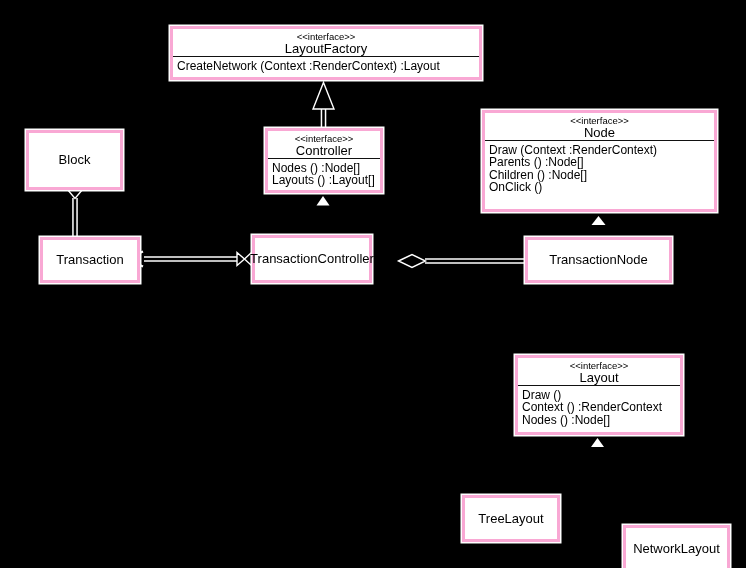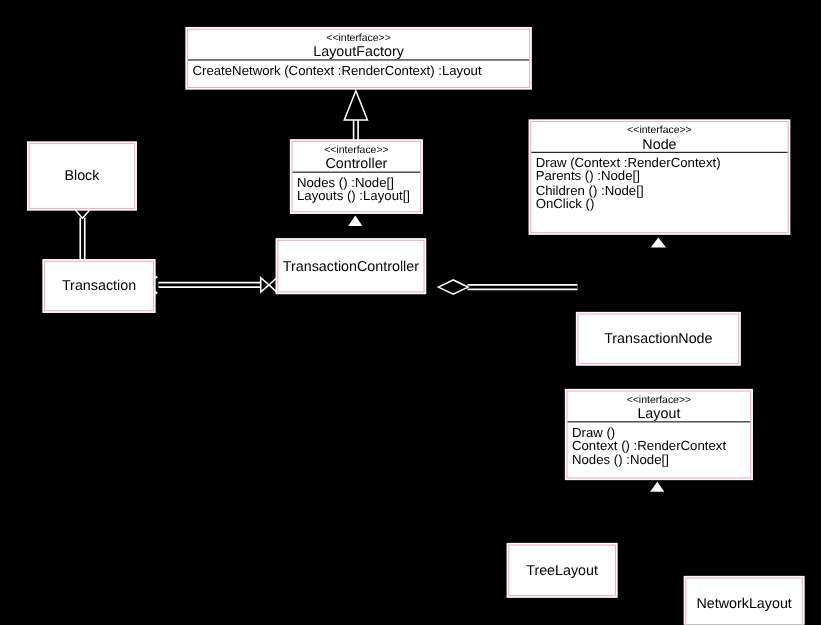--- a/index.html
+++ b/index.html
@@ -1,20 +1,20 @@
 <!DOCTYPE html>
 <html><head>
 <meta charset="utf-8">
 <style>
   html,body{margin:0;padding:0;background:#000;}
   body{width:746px;height:568px;position:relative;overflow:hidden;
        font-family:"Liberation Sans","DejaVu Sans",sans-serif;}
   #edges{position:absolute;left:0;top:0;width:746px;height:568px;}
   .uml-box{position:absolute;box-sizing:border-box;background:#fff;
-           border:1px solid #f9a8d4;box-shadow:0 0 0 1.5px #fff;color:#000;}
+           border:3px solid #f9a8d4;box-shadow:0 0 0 1.5px #fff;color:#000;}
   .hdr{border-bottom:1px solid #111;text-align:center;padding-top:2px;}
   .stereo{font-size:9.5px;line-height:11px;}
   .cname{font-size:13px;line-height:14px;white-space:nowrap;}
   .methods{padding:3px 2px 0 4px;}
   .m{font-size:12px;line-height:12.3px;white-space:nowrap;}
   .simple{display:flex;align-items:center;justify-content:center;}
   
   .dbl-o{stroke:#fff;stroke-width:5.6;fill:none;}
   .dbl-i{stroke:#000;stroke-width:2.6;fill:none;}
   .hollow{fill:#000;stroke:#fff;stroke-width:1.4;}
@@ -104,25 +104,25 @@
 </div>
 
 <div class="uml-box simple" style="left:26px;top:130px;width:97px;height:60px;">
   <div class="cname">Block</div>
 </div>
 
 <div class="uml-box simple" style="left:40px;top:237px;width:100px;height:46px;">
   <div class="cname">Transaction</div>
 </div>
 
-<div class="uml-box simple" style="left:252px;top:218px;width:134px;height:48px;">
+<div class="uml-box simple" style="left:252px;top:235px;width:120px;height:48px;">
   <div class="cname">TransactionController</div>
 </div>
 
-<div class="uml-box simple" style="left:525px;top:237px;width:147px;height:46px;margin-top:48px;">
+<div class="uml-box simple" style="left:525px;top:237px;width:147px;height:46px;">
   <div class="cname">TransactionNode</div>
 </div>
 
 <div class="uml-box simple" style="left:462px;top:495px;width:98px;height:47px;">
   <div class="cname">TreeLayout</div>
 </div>
 
 <div class="uml-box simple" style="left:623px;top:495px;width:107px;height:47px;margin-top:30px;">
   <div class="cname">NetworkLayout</div>
 </div>

